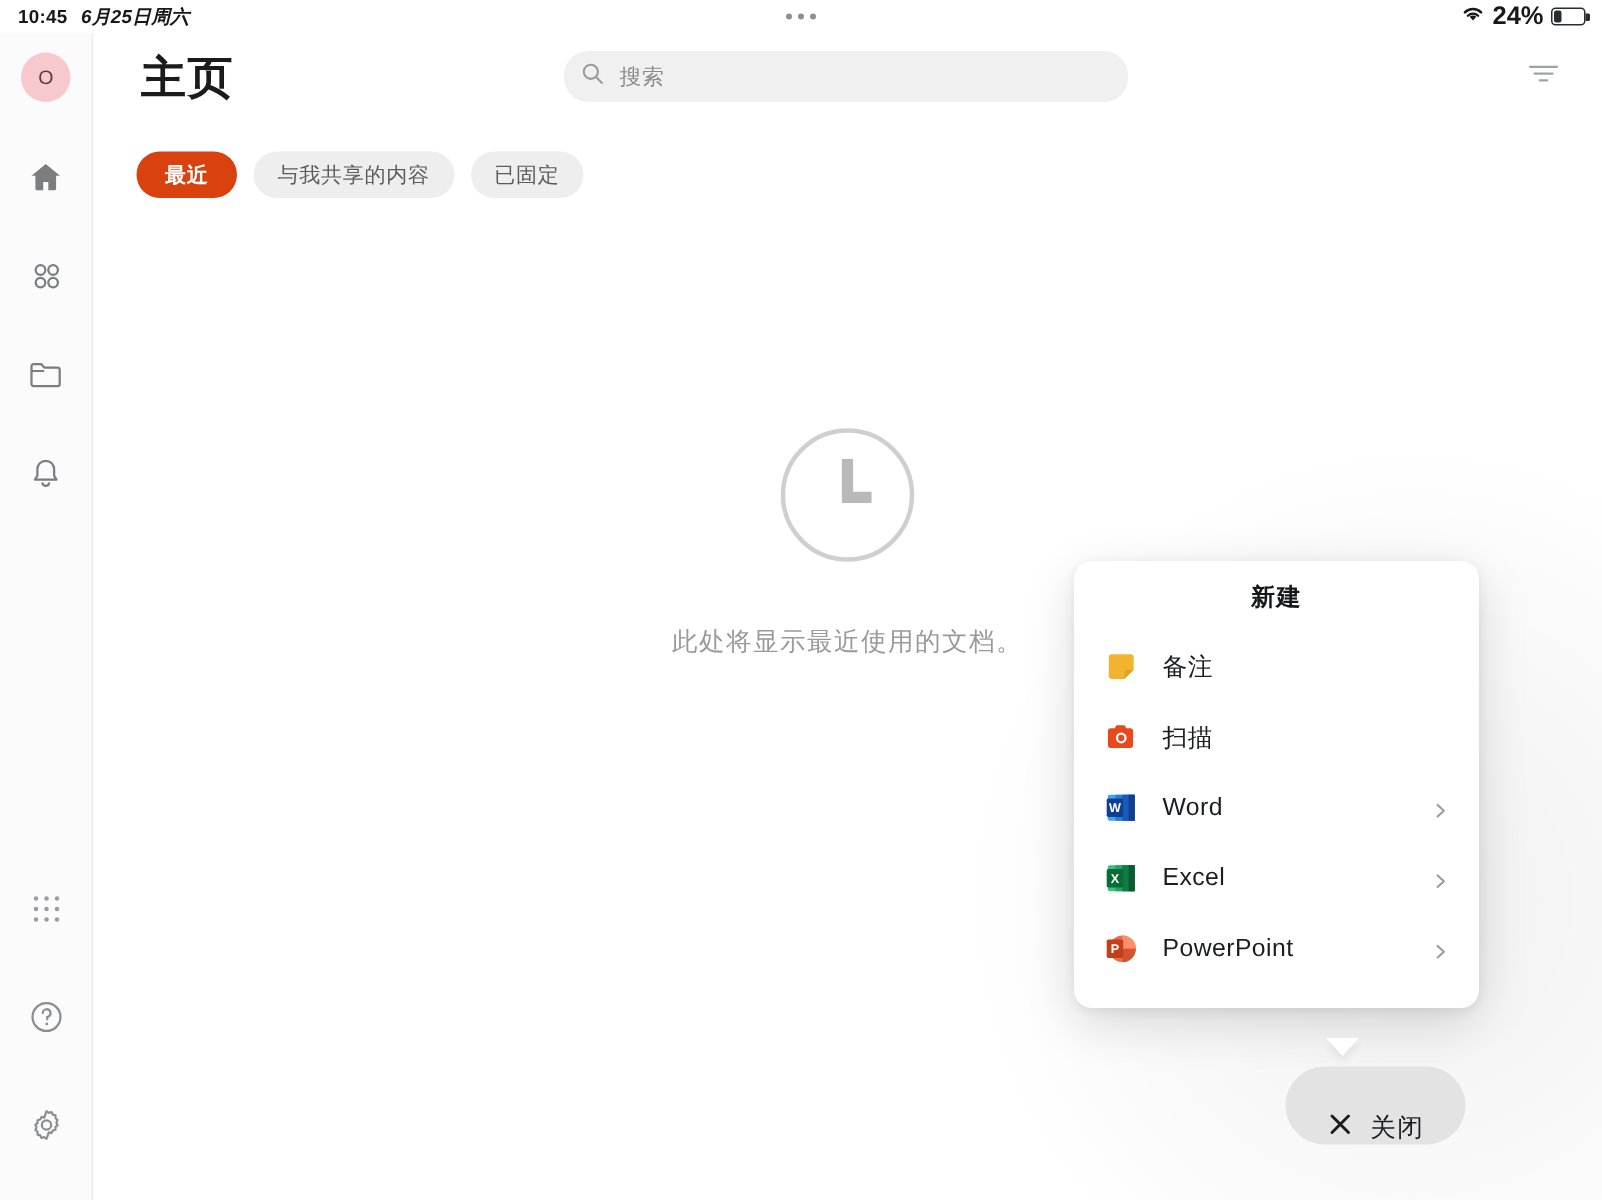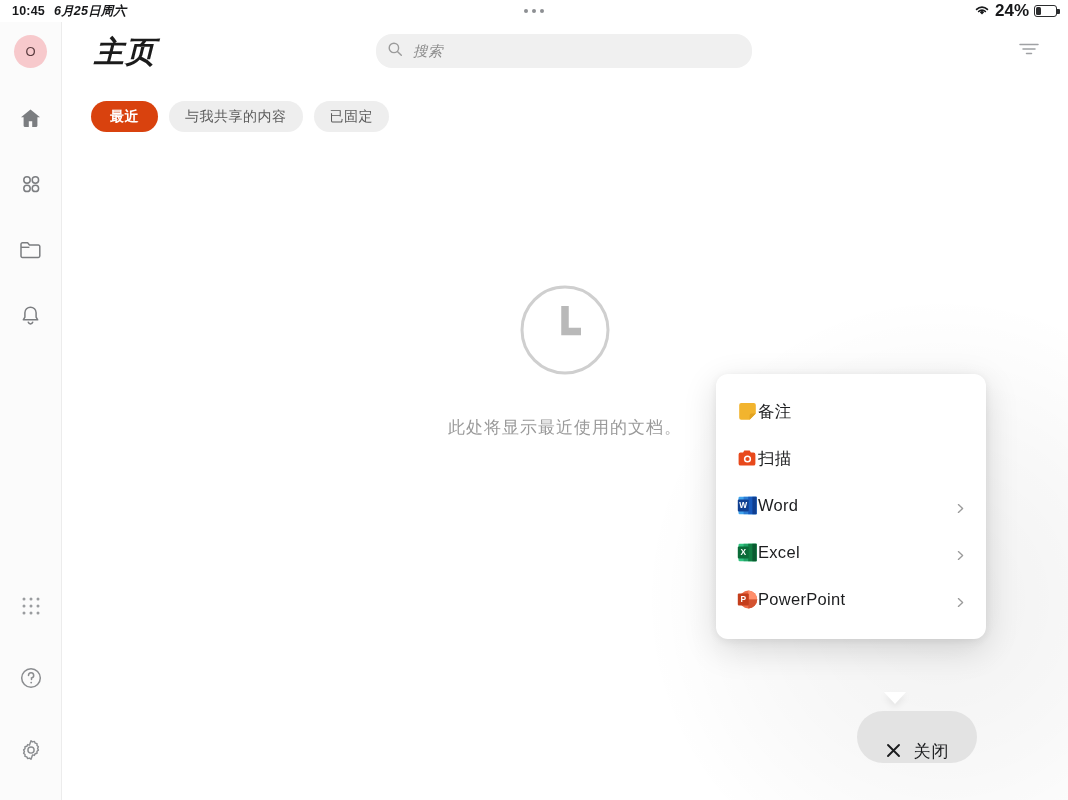--- a/index.html
+++ b/index.html
@@ -48,21 +48,21 @@
   .nav-bot { margin-top: auto; margin-bottom: 30px; display: flex; flex-direction: column; align-items: center; gap: 32px; }
   .nav-item {
     width: 40px; height: 40px; display: flex; align-items: center; justify-content: center;
     border-radius: 8px;
   }
   .nav-item svg { display: block; }
 
   
   .main { position: absolute; top: 22px; left: 62px; width: 1006px; height: 778px; background: #ffffff; }
 
-  .topbar { position: relative; height: 62px; display: flex; align-items: center; font-style: italic; }
+  .topbar { position: relative; height: 62px; display: flex; align-items: center; }
   .page-title {
     position: absolute; left: 32px; top: 10px;
     font-size: 30px; font-weight: bold; color: #1b1b1b; letter-spacing: 1px;
   }
   .searchbox {
     position: absolute; left: 314px; top: 12px; width: 376px; height: 34px;
     background: #f0f0f0; border-radius: 16px; display: flex; align-items: center;
     padding-left: 11px; gap: 10px;
   }
   .search-ph { font-size: 14.5px; color: #8b8b8b; letter-spacing: .5px; }
@@ -100,21 +100,21 @@
     position: absolute; left: 716px; top: 374px; width: 270px;
     background: #ffffff; border-radius: 12px;
     box-shadow: 0 10px 34px rgba(0,0,0,0.14), 0 2px 8px rgba(0,0,0,0.07);
     padding: 14px 0 16px 0; z-index: 30;
   }
   .popup-title {
     text-align: center; font-size: 16px; font-weight: bold; color: #16181a;
     letter-spacing: 1px; margin-bottom: 12px;
   }
   .menu-item {
-    height: 47px; display: flex; align-items: center; padding: 0 20px 0 21px;  justify-content: center;
+    height: 47px; display: flex; align-items: center; padding: 0 20px 0 21px; gap: 17px; justify-content: center;
   }
   .menu-ico { width: 21px; height: 21px; flex: 0 0 21px; display:flex; align-items:center; justify-content:center; }
   .menu-label { font-size: 16.5px; color: #1c1d1f; letter-spacing: .3px; flex: 1; }
   .chev { width: 11px; height: 11px; flex: 0 0 11px; }
 
   
   .popup-tail {
     position: absolute; left: 884px; top: 692px; width: 0; height: 0;
     border-left: 11px solid transparent; border-right: 11px solid transparent;
     border-top: 12px solid #ffffff; z-index: 31;
@@ -286,20 +286,21 @@
         </svg>
       </div>
       <div class="empty-text">此处将显示最近使用的文档。</div>
     </div>
 
   </div>
 
   <div class="backdrop"></div>
 
   <div class="popup">
+    <div class="popup-title">新建</div>
 
     <div class="menu-item">
       <span class="menu-ico">
         <svg width="21" height="21" viewBox="0 0 21 21">
           <path d="M2.2 4.1 a2 2 0 0 1 2 -2 h12.6 a2 2 0 0 1 2 2 v8.4 l-6.2 6.2 H4.2 a2 2 0 0 1 -2 -2 Z" fill="#f2b42e"></path>
           <path d="M18.8 12.5 h-4.3 a1.9 1.9 0 0 0 -1.9 1.9 v4.3 Z" fill="#e0a220"></path>
         </svg>
       </span>
       <span class="menu-label">备注</span>
     </div>

